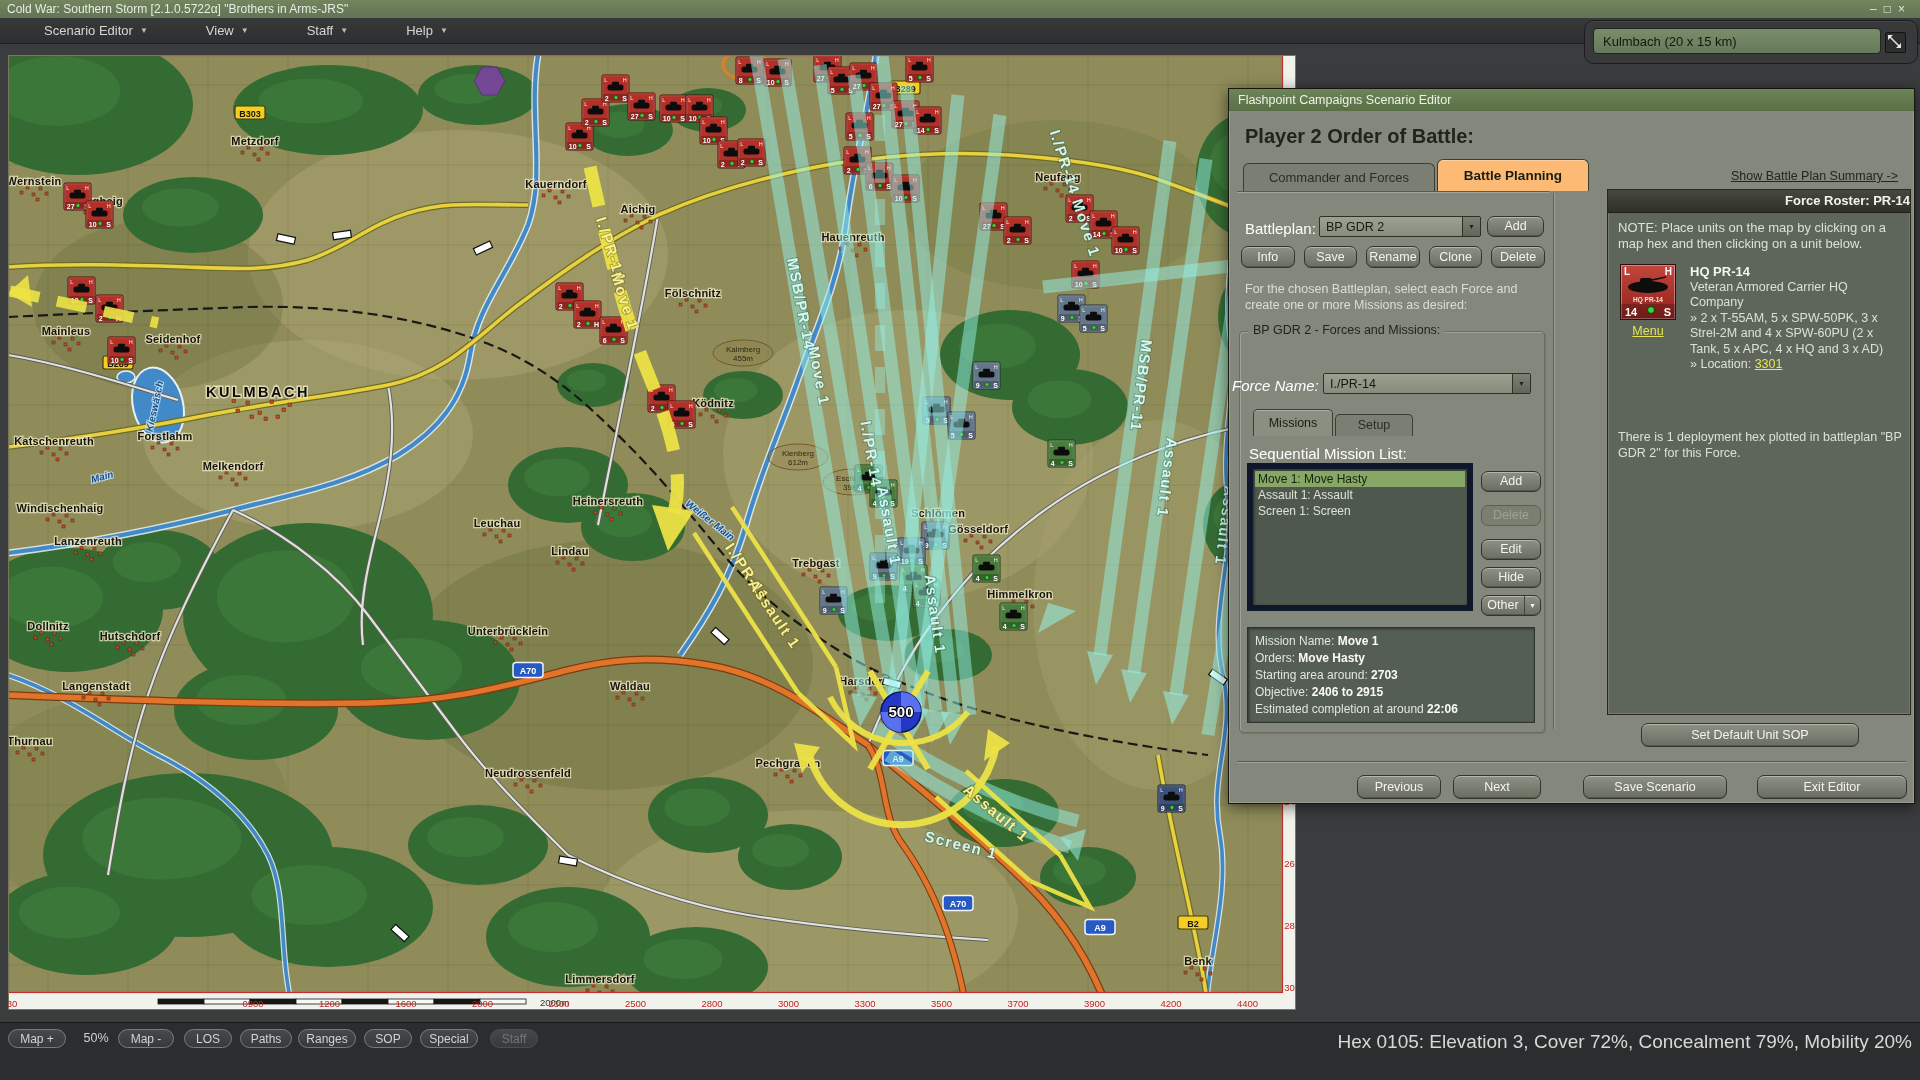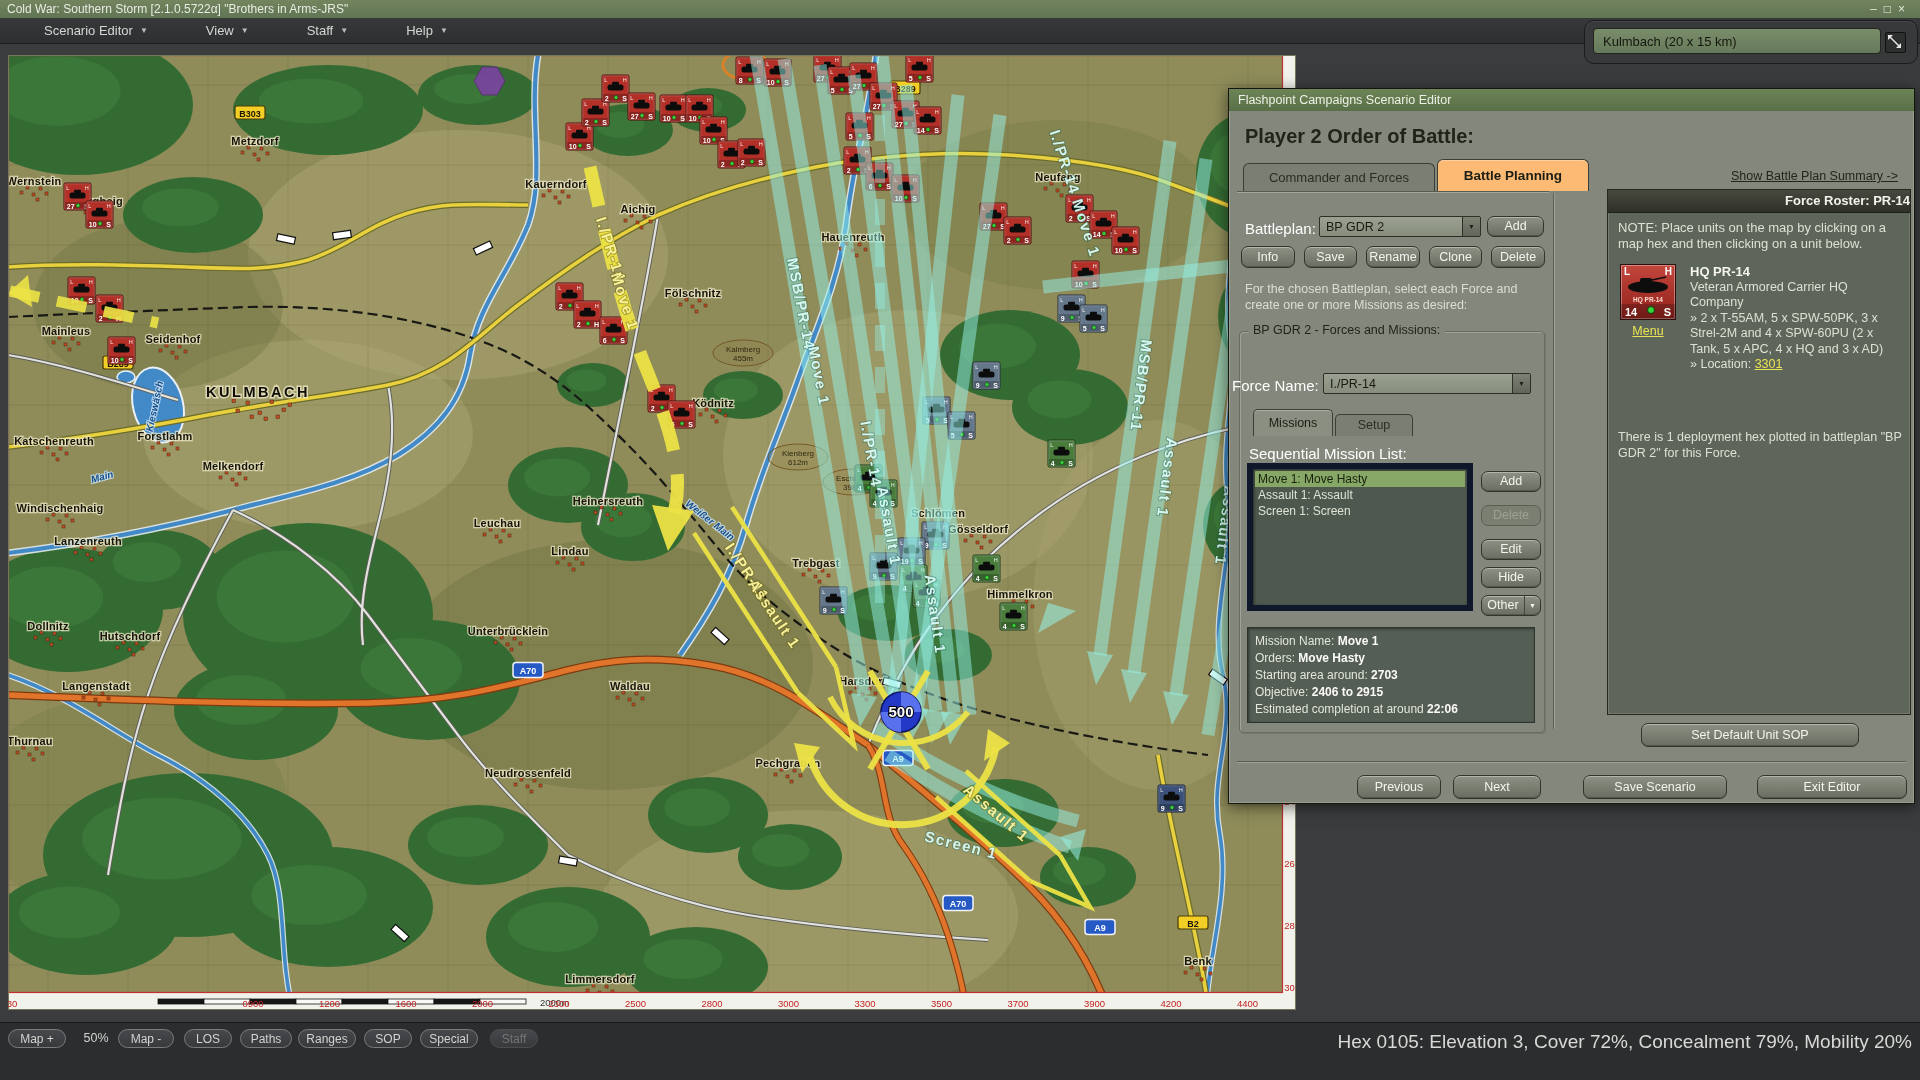--- a/index.html
+++ b/index.html
@@ -1418,21 +1418,21 @@
       <div class="pbtn">Clone</div>
       <div class="pbtn">Delete</div>
     </div>
 
     <div class="bp-caption">For the chosen Battleplan, select each Force and create one or more Missions as desired:</div>
 
     <div class="groupbox">
       <span class="legend">BP GDR 2 - Forces and Missions:</span>
     </div>
 
-    <div class="flabel" style="left:3px;top:288px;">Force Name:</div>
+    <div class="flabel" style="left:3px;top:288px;font-style:italic;">Force Name:</div>
     <div class="psel" style="left:94px;top:284px;width:208px;height:21px;">
       <span>I./PR-14</span>
       <span class="sel-arrow">▼</span>
     </div>
 
     <div class="tab2 active" style="left:24px;top:320px;width:80px;height:27px;line-height:26px;">Missions</div>
     <div class="tab2" style="left:106px;top:325px;width:78px;height:22px;line-height:21px;">Setup</div>
 
     <div class="flabel" style="left:20px;top:356px;">Sequential Mission List:</div>
 

